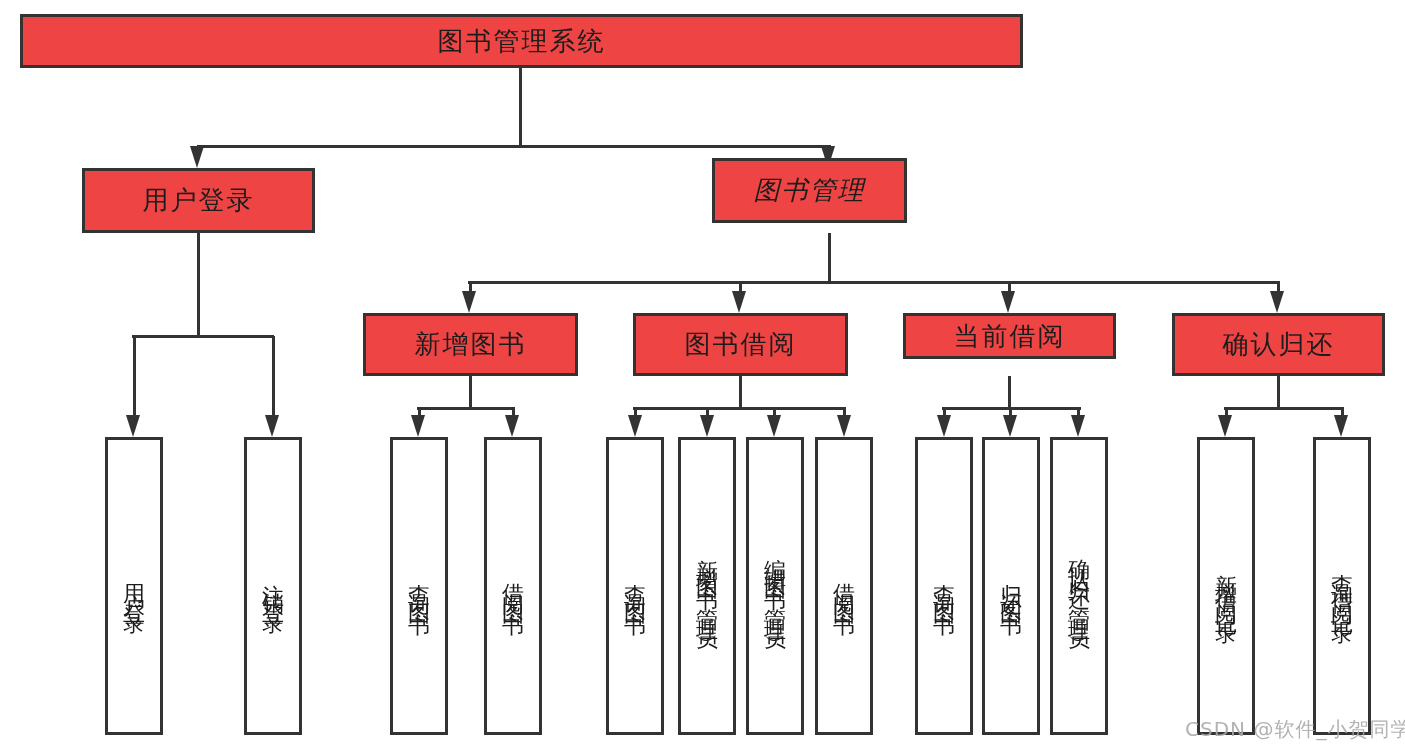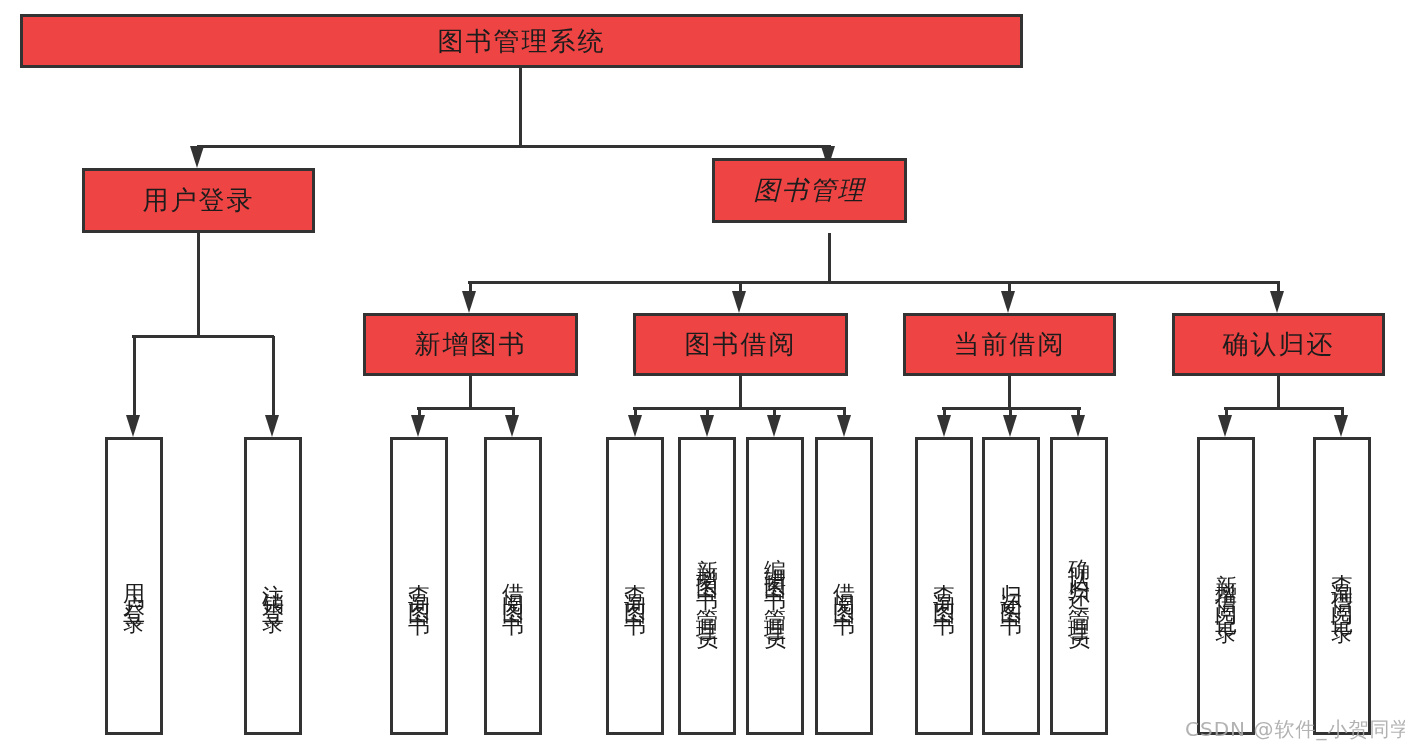--- a/index.html
+++ b/index.html
@@ -81,21 +81,21 @@
   <div class="line" style="left:739px;top:282px;width:3px;height:12px;"></div>
   <div class="line" style="left:1008px;top:282px;width:3px;height:12px;"></div>
   <div class="line" style="left:1277px;top:282px;width:3px;height:12px;"></div>
   <div class="arrow" style="left:462px;top:291px;"></div>
   <div class="arrow" style="left:732px;top:291px;"></div>
   <div class="arrow" style="left:1001px;top:291px;"></div>
   <div class="arrow" style="left:1270px;top:291px;"></div>
 
   <div class="box" style="left:363px;top:313px;width:215px;height:63px;">新增图书</div>
   <div class="box" style="left:633px;top:313px;width:215px;height:63px;">图书借阅</div>
-  <div class="box" style="left:903px;top:313px;width:213px;height:63px;">当前借阅</div>
+  <div class="box" style="left:903px;top:313px;width:213px;height:46px;">当前借阅</div>
   <div class="box" style="left:1172px;top:313px;width:213px;height:63px;">确认归还</div>
 
   <div class="line" style="left:469px;top:376px;width:3px;height:33px;"></div>
   <div class="line" style="left:417px;top:407px;width:98px;height:3px;"></div>
   <div class="line" style="left:418px;top:408px;width:3px;height:10px;"></div>
   <div class="line" style="left:512px;top:408px;width:3px;height:10px;"></div>
   <div class="arrow" style="left:411px;top:415px;"></div>
   <div class="arrow" style="left:505px;top:415px;"></div>
 
   <div class="line" style="left:739px;top:376px;width:3px;height:33px;"></div>

